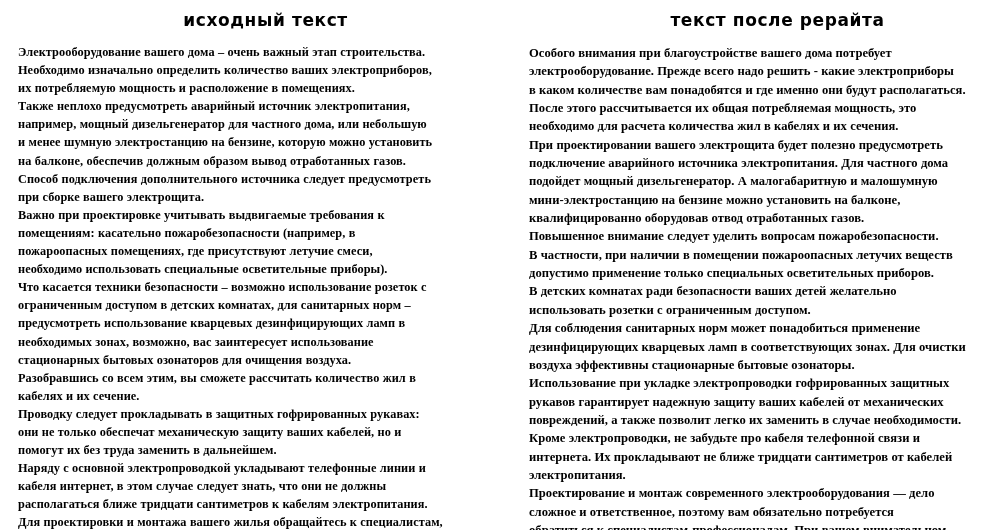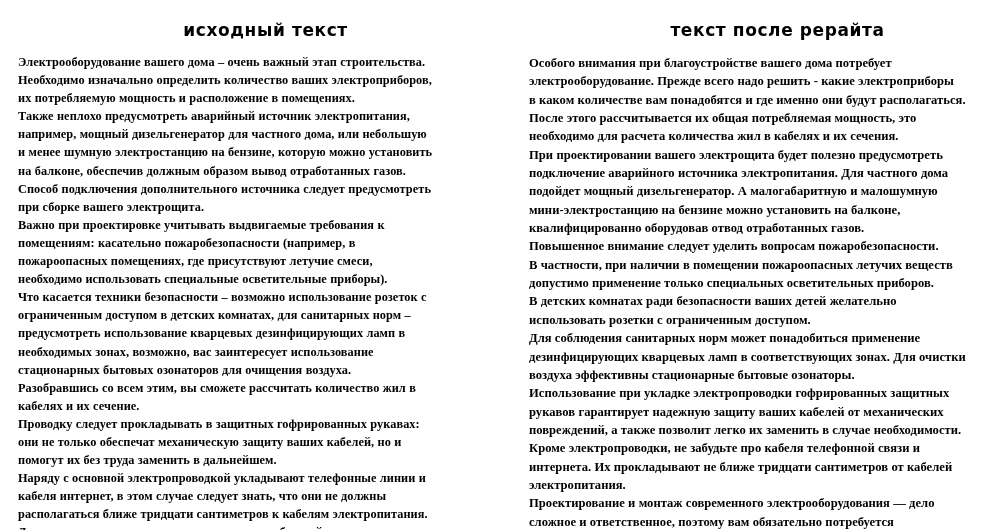--- a/index.html
+++ b/index.html
@@ -14,21 +14,21 @@
     font-family: "Liberation Serif", "DejaVu Serif", serif;
     color: #000000;
   }
   .page {
     position: relative;
     width: 1002px;
     height: 510px;
     box-sizing: border-box;
     display: flex;
     flex-direction: row;
-    align-items: flex-start;
+    align-items: center;
   }
   .column {
     position: relative;
     height: 530px;
     box-sizing: border-box;
   }
   .column-left {
     width: 501px;
     padding: 0;
   }

